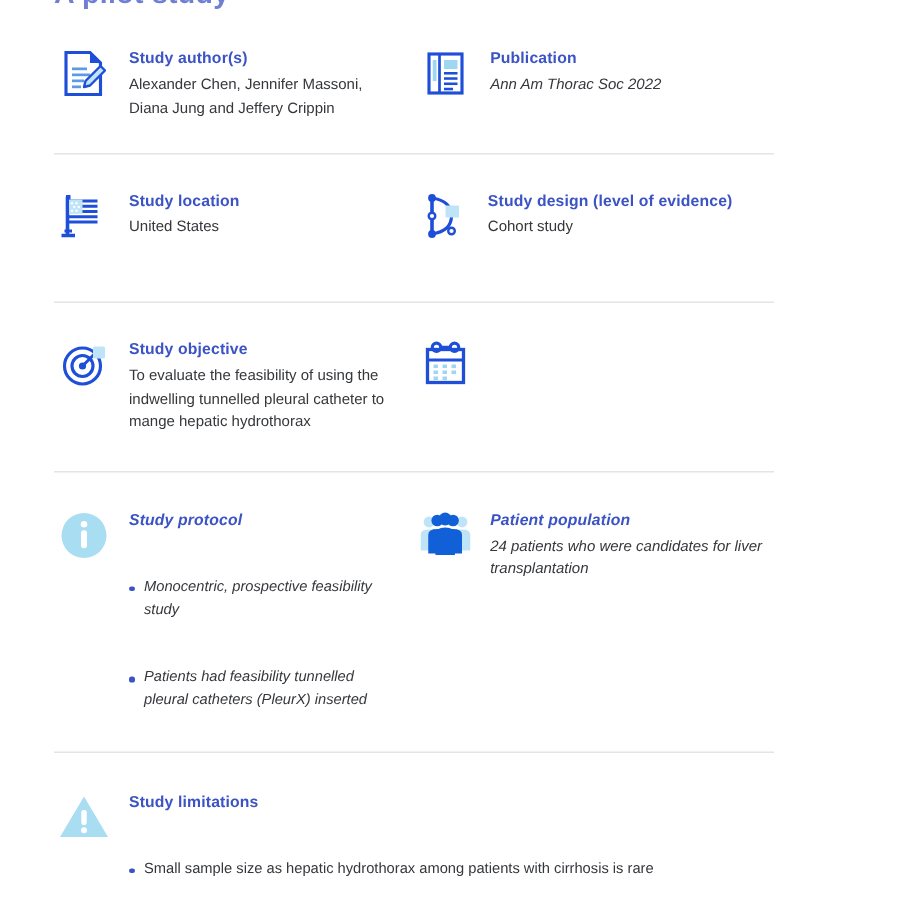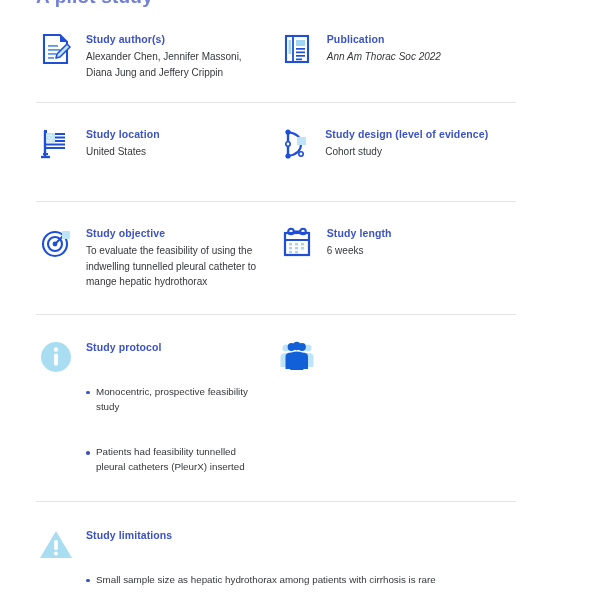--- a/index.html
+++ b/index.html
@@ -113,21 +113,21 @@
   .divider {
     height: 1px;
     background: #e4e4e6;
     margin: 0 36px;
   }
 
   
   .blk-authors     { padding-top: 10px;  padding-bottom: 22px; }
   .blk-design      { padding-top: 24px;  padding-bottom: 34px; }
   .blk-objective   { padding-top: 24px;  padding-bottom: 24px; }
-  .blk-protocol    { padding-top: 25px;  padding-bottom: 26px; }
+  .blk-protocol    { padding-top: 25px;  padding-bottom: 26px; font-style: italic; }
   .blk-limitations { padding-top: 26px;  padding-bottom: 20px; }
 </style>
 </head>
 <body>
 
 <div class="page-title">A pilot study</div>
 
 <div class="sheet">
 
   <div class="row blk-authors">
@@ -255,24 +255,20 @@
               <rect x="13" y="16" width="3" height="2.4"></rect>
               <rect x="19" y="16" width="3" height="2.4"></rect>
             <rect x="7" y="20" width="3" height="2.4"></rect>
               <rect x="13" y="20" width="3" height="2.4"></rect>
               <rect x="19" y="20" width="3" height="2.4"></rect>
             <rect x="7" y="24" width="3" height="2.4"></rect>
               <rect x="13" y="24" width="3" height="2.4"></rect>
           </g>
         </svg>
       </div>
-      <div class="txt">
-        <p class="head">Study length</p>
-        <p class="body">6 weeks</p>
-      </div>
     </div>
 
   </div>
 
   <div class="divider"></div>
 
   <div class="row blk-protocol">
 
     <div class="cell left">
       <div class="icon-box">
@@ -303,20 +299,24 @@
           <g fill="#1260d8">
             <circle cx="12.5" cy="6" r="3.9"></circle>
             <path d="M6.5 28 V15.5 Q6.5 11.6 12.5 11.6 Q18.5 11.6 18.5 15.5 V28 Z"></path>
             <circle cx="23" cy="6" r="3.9"></circle>
             <path d="M17 28 V15.5 Q17 11.6 23 11.6 Q29 11.6 29 15.5 V28 Z"></path>
             <circle cx="17.8" cy="5" r="4.3"></circle>
             <path d="M11.3 29 V15 Q11.3 10.6 17.8 10.6 Q24.3 10.6 24.3 15 V29 Z"></path>
           </g>
         </svg>
       </div>
+      <div class="txt">
+        <p class="head">Patient population</p>
+        <p class="body">24 patients who were candidates for liver transplantation</p>
+      </div>
     </div>
 
   </div>
 
   <div class="divider"></div>
 
   <div class="row blk-limitations">
 
     <div class="cell full">
       <div class="icon-box">

